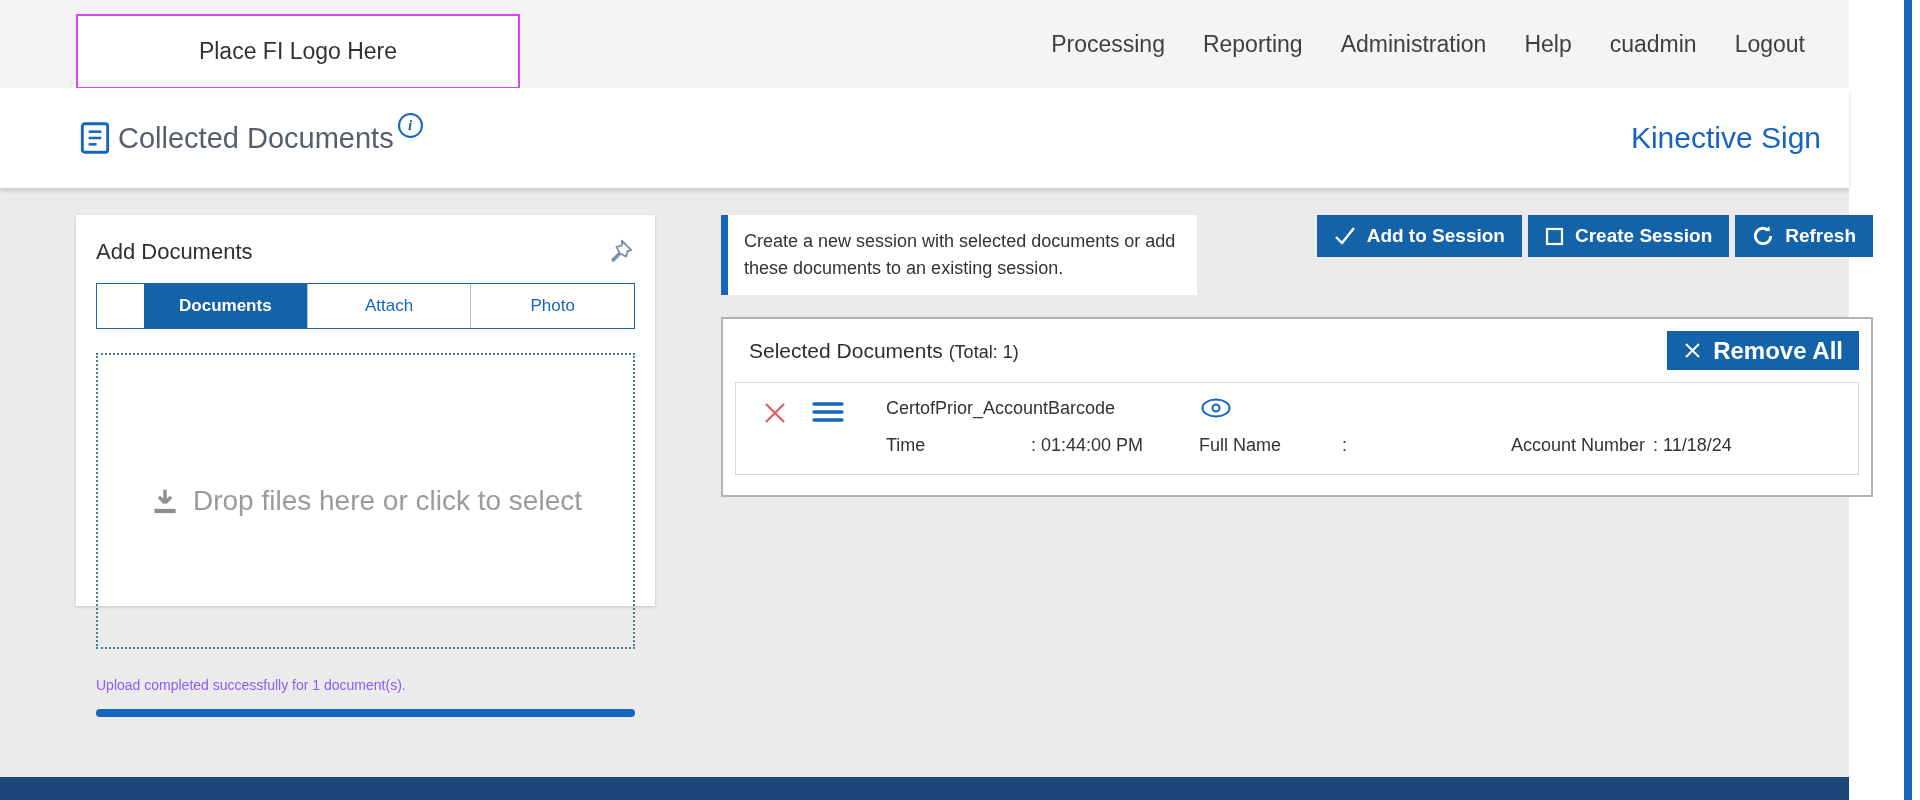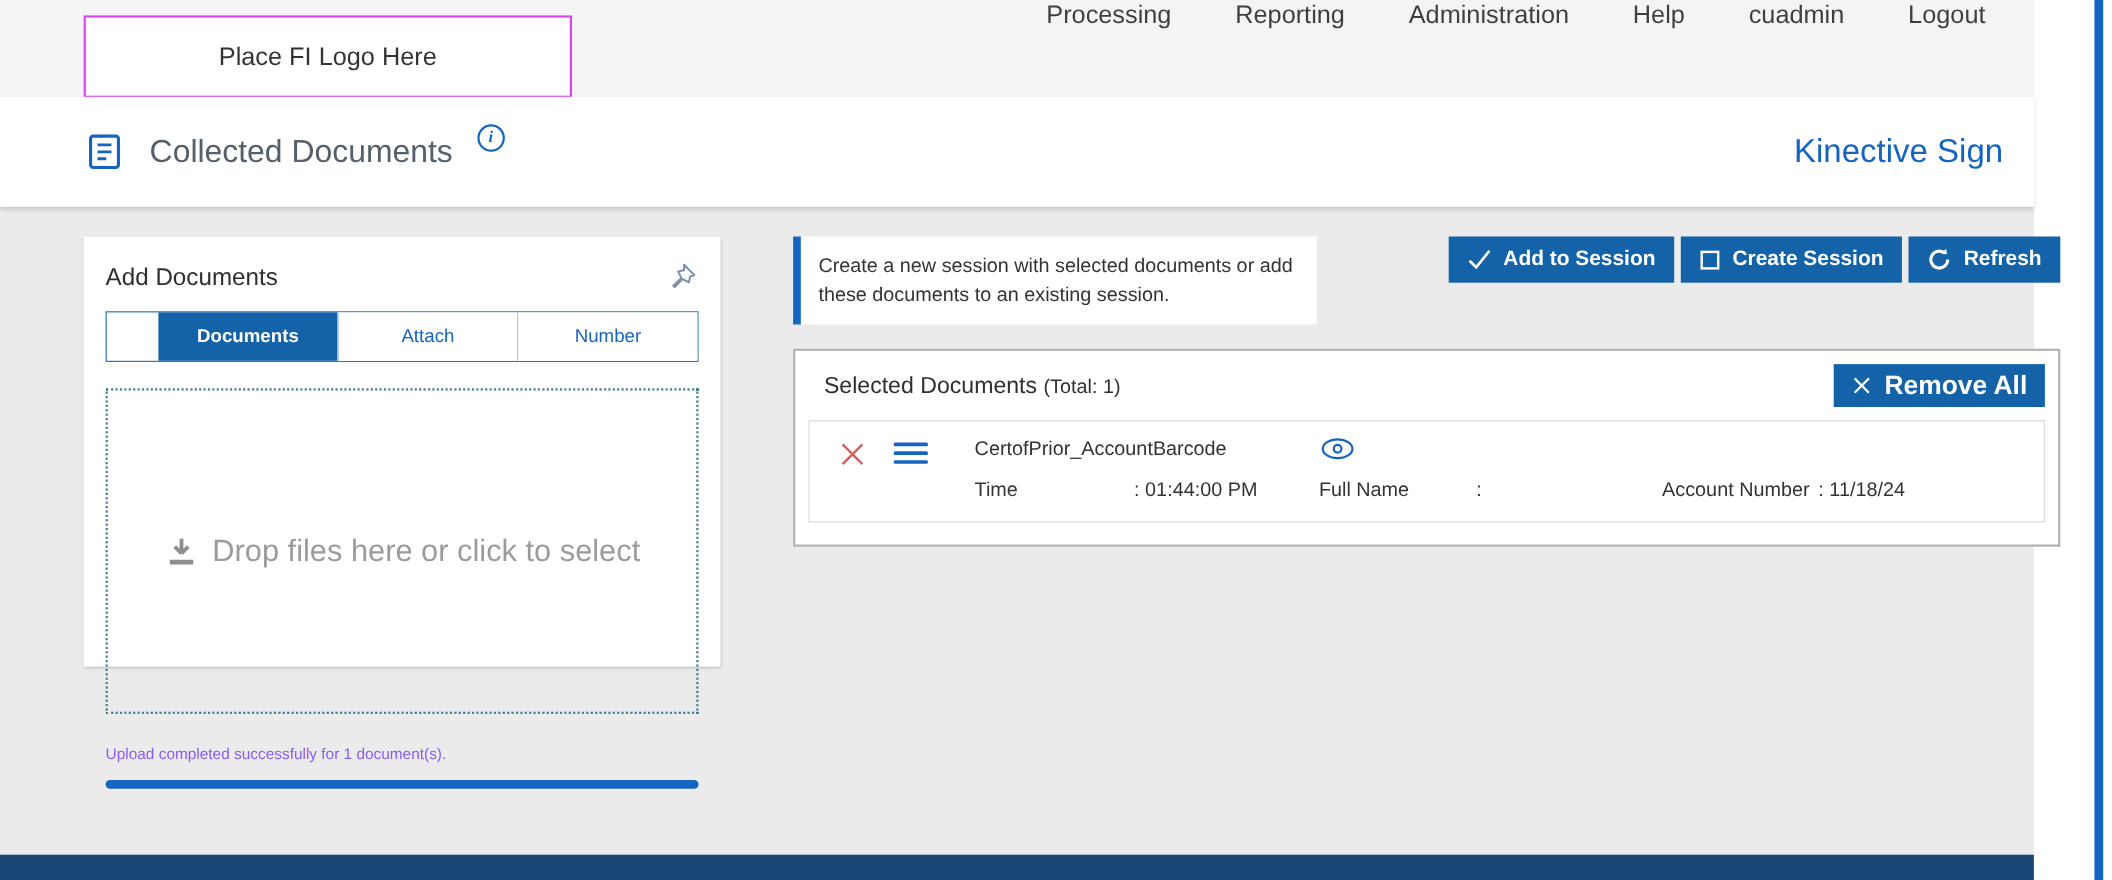--- a/index.html
+++ b/index.html
@@ -11,29 +11,29 @@
   .page { position:absolute; left:0; top:0; width:1849px; height:800px; background:#ebebeb; }
 
   
   .topbar { position:absolute; top:0; left:0; right:0; height:88px; background:#f4f4f4; }
   .logo-box {
     position:absolute; left:76px; top:14px; width:444px; height:75px;
     background:#fff; border:2px solid #d946ef;
     display:flex; align-items:center; justify-content:center;
     font-size:23px; color:#333;
   }
-  .nav { position:absolute; right:44px; top:0; height:88px; display:flex; gap:58px; }
+  .nav { position:absolute; right:44px; top:0; height:88px; display:flex; align-items:center; gap:38px; }
   .nav-item { font-size:23px; color:#3f3f3f; cursor:pointer; white-space:nowrap; }
 
   
   .subheader {
     position:absolute; top:88px; left:0; right:0; height:100px; background:#fff;
     box-shadow:0 3px 4px rgba(0,0,0,0.14); z-index:2;
   }
-  .subheader-left { position:absolute; left:76px; top:0; height:100%; display:flex; align-items:center; gap:22px; }
+  .subheader-left { position:absolute; left:76px; top:0; height:100%; display:flex; align-items:center; gap:4px; }
   .page-title { font-size:29px; color:#56606a; }
   .info-icon {
     width:25px; height:25px; border:2px solid #1565c0; border-radius:50%;
     display:flex; align-items:center; justify-content:center;
     font-family:"Liberation Serif", serif; font-style:italic; font-weight:bold;
     font-size:15px; color:#1565c0; transform:translateY(-13px); cursor:pointer;
   }
   .brand { position:absolute; right:28px; top:0; height:100%; display:flex; align-items:center;
     font-size:30px; color:#1565c0; }
 
@@ -146,21 +146,21 @@
         <span style="display:inline-flex; cursor:pointer;">
           <svg width="30" height="30" viewBox="0 0 24 24" fill="none" stroke="#7d93ad" stroke-width="1.5" stroke-linejoin="round">
             <path d="M13.5 3l7.5 7.5-3 .9-1 4.3-4.6-2.3-5.7 5.8-1-1 5.8-5.7-2.3-4.6 4.3-1z"></path>
           </svg>
         </span>
       </div>
 
       <div class="tabs">
         <div class="tab active">Documents</div>
         <div class="tab">Attach</div>
-        <div class="tab">Number</div>
+        <div class="tab">Photo</div>
       </div>
 
       <div class="dropzone">
         <span style="display:inline-flex;">
           <svg width="32" height="32" viewBox="0 0 24 24">
             <path d="M12 3.5v10M12 13.5l-4.6-4.6M12 13.5l4.6-4.6" stroke="#8f8f8f" stroke-width="2.6" fill="none"></path>
             <path d="M4 19.5h16" stroke="#8f8f8f" stroke-width="3.2"></path>
           </svg>
         </span>
         <span>Drop files here or click to select</span>

